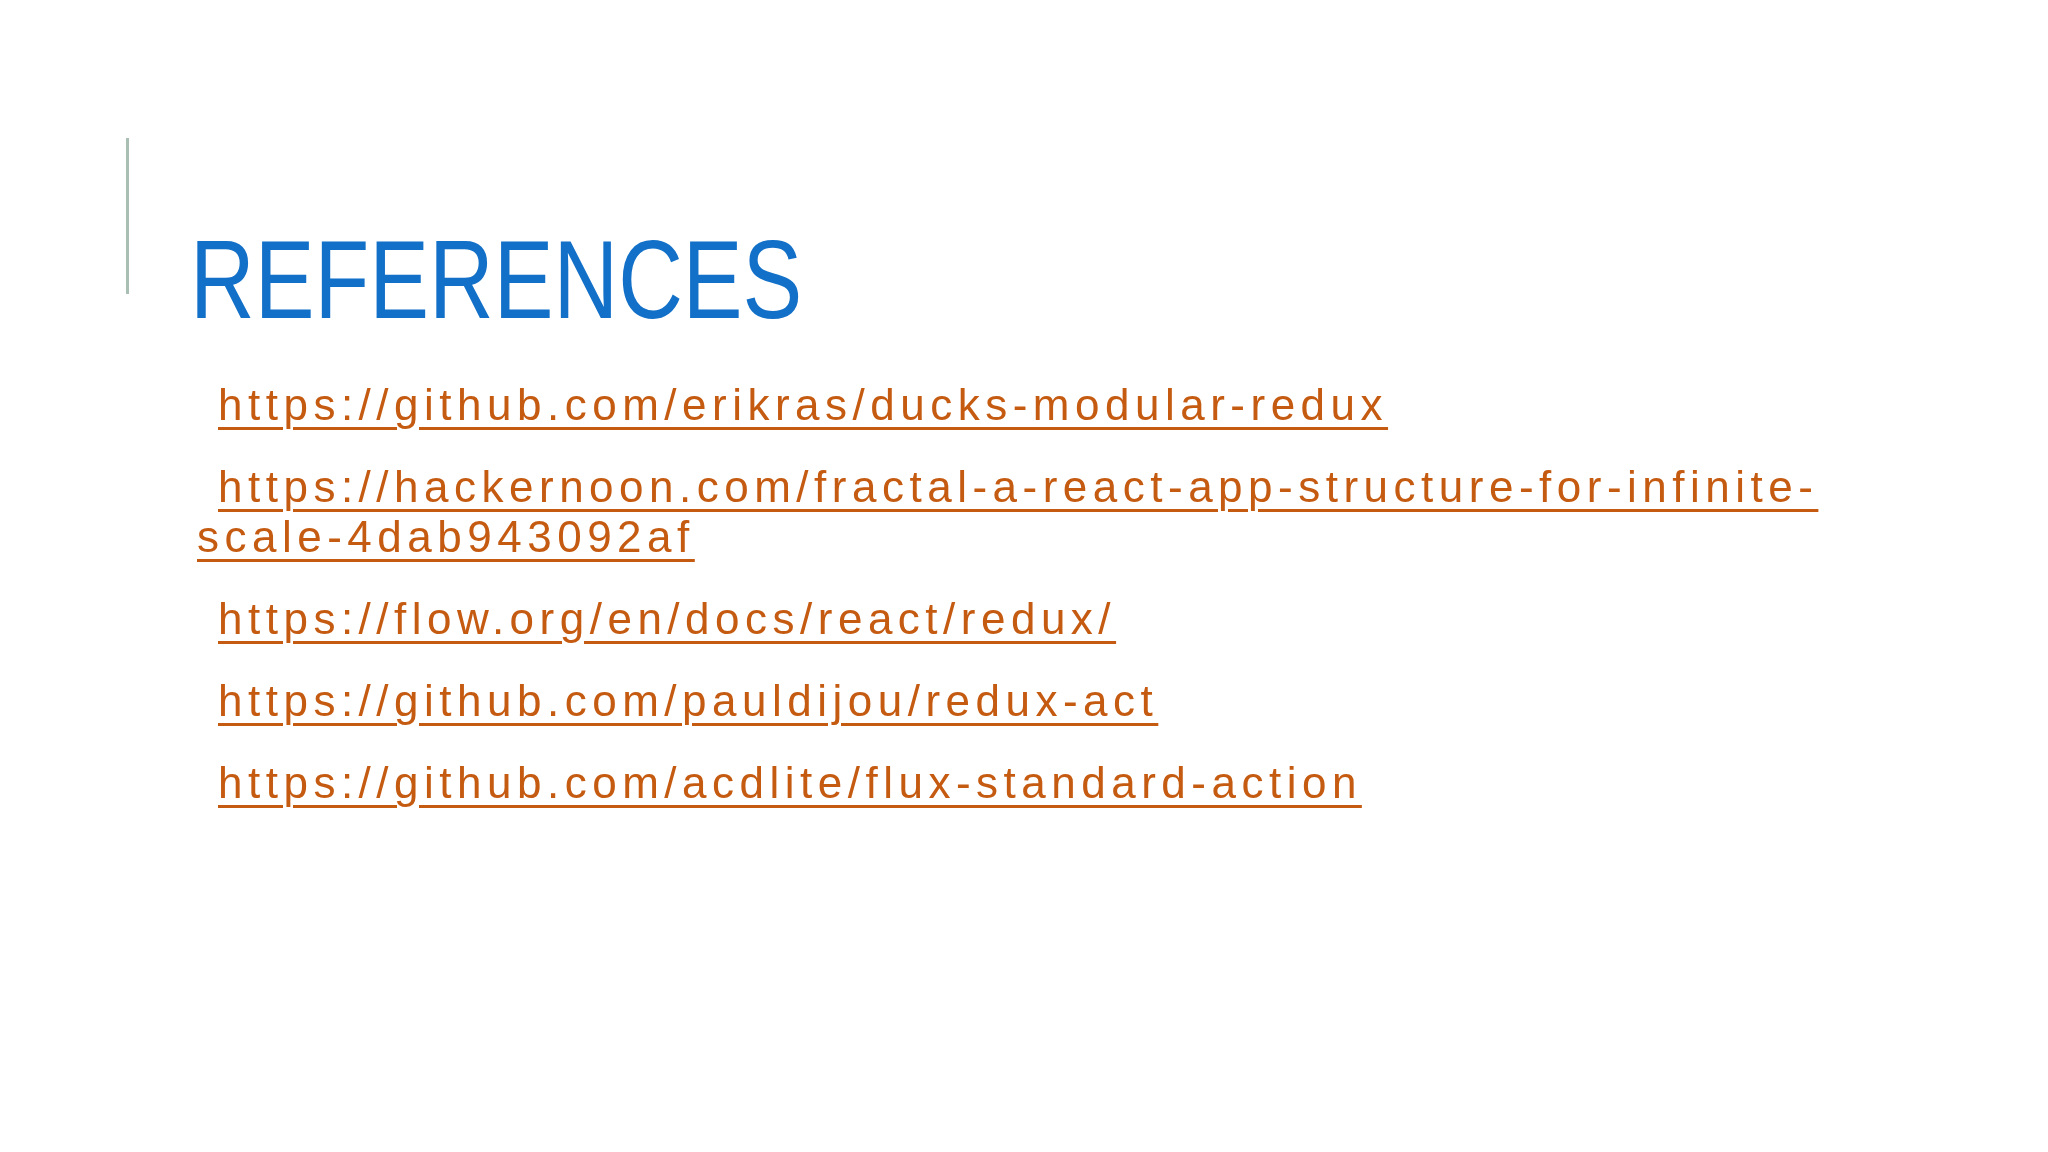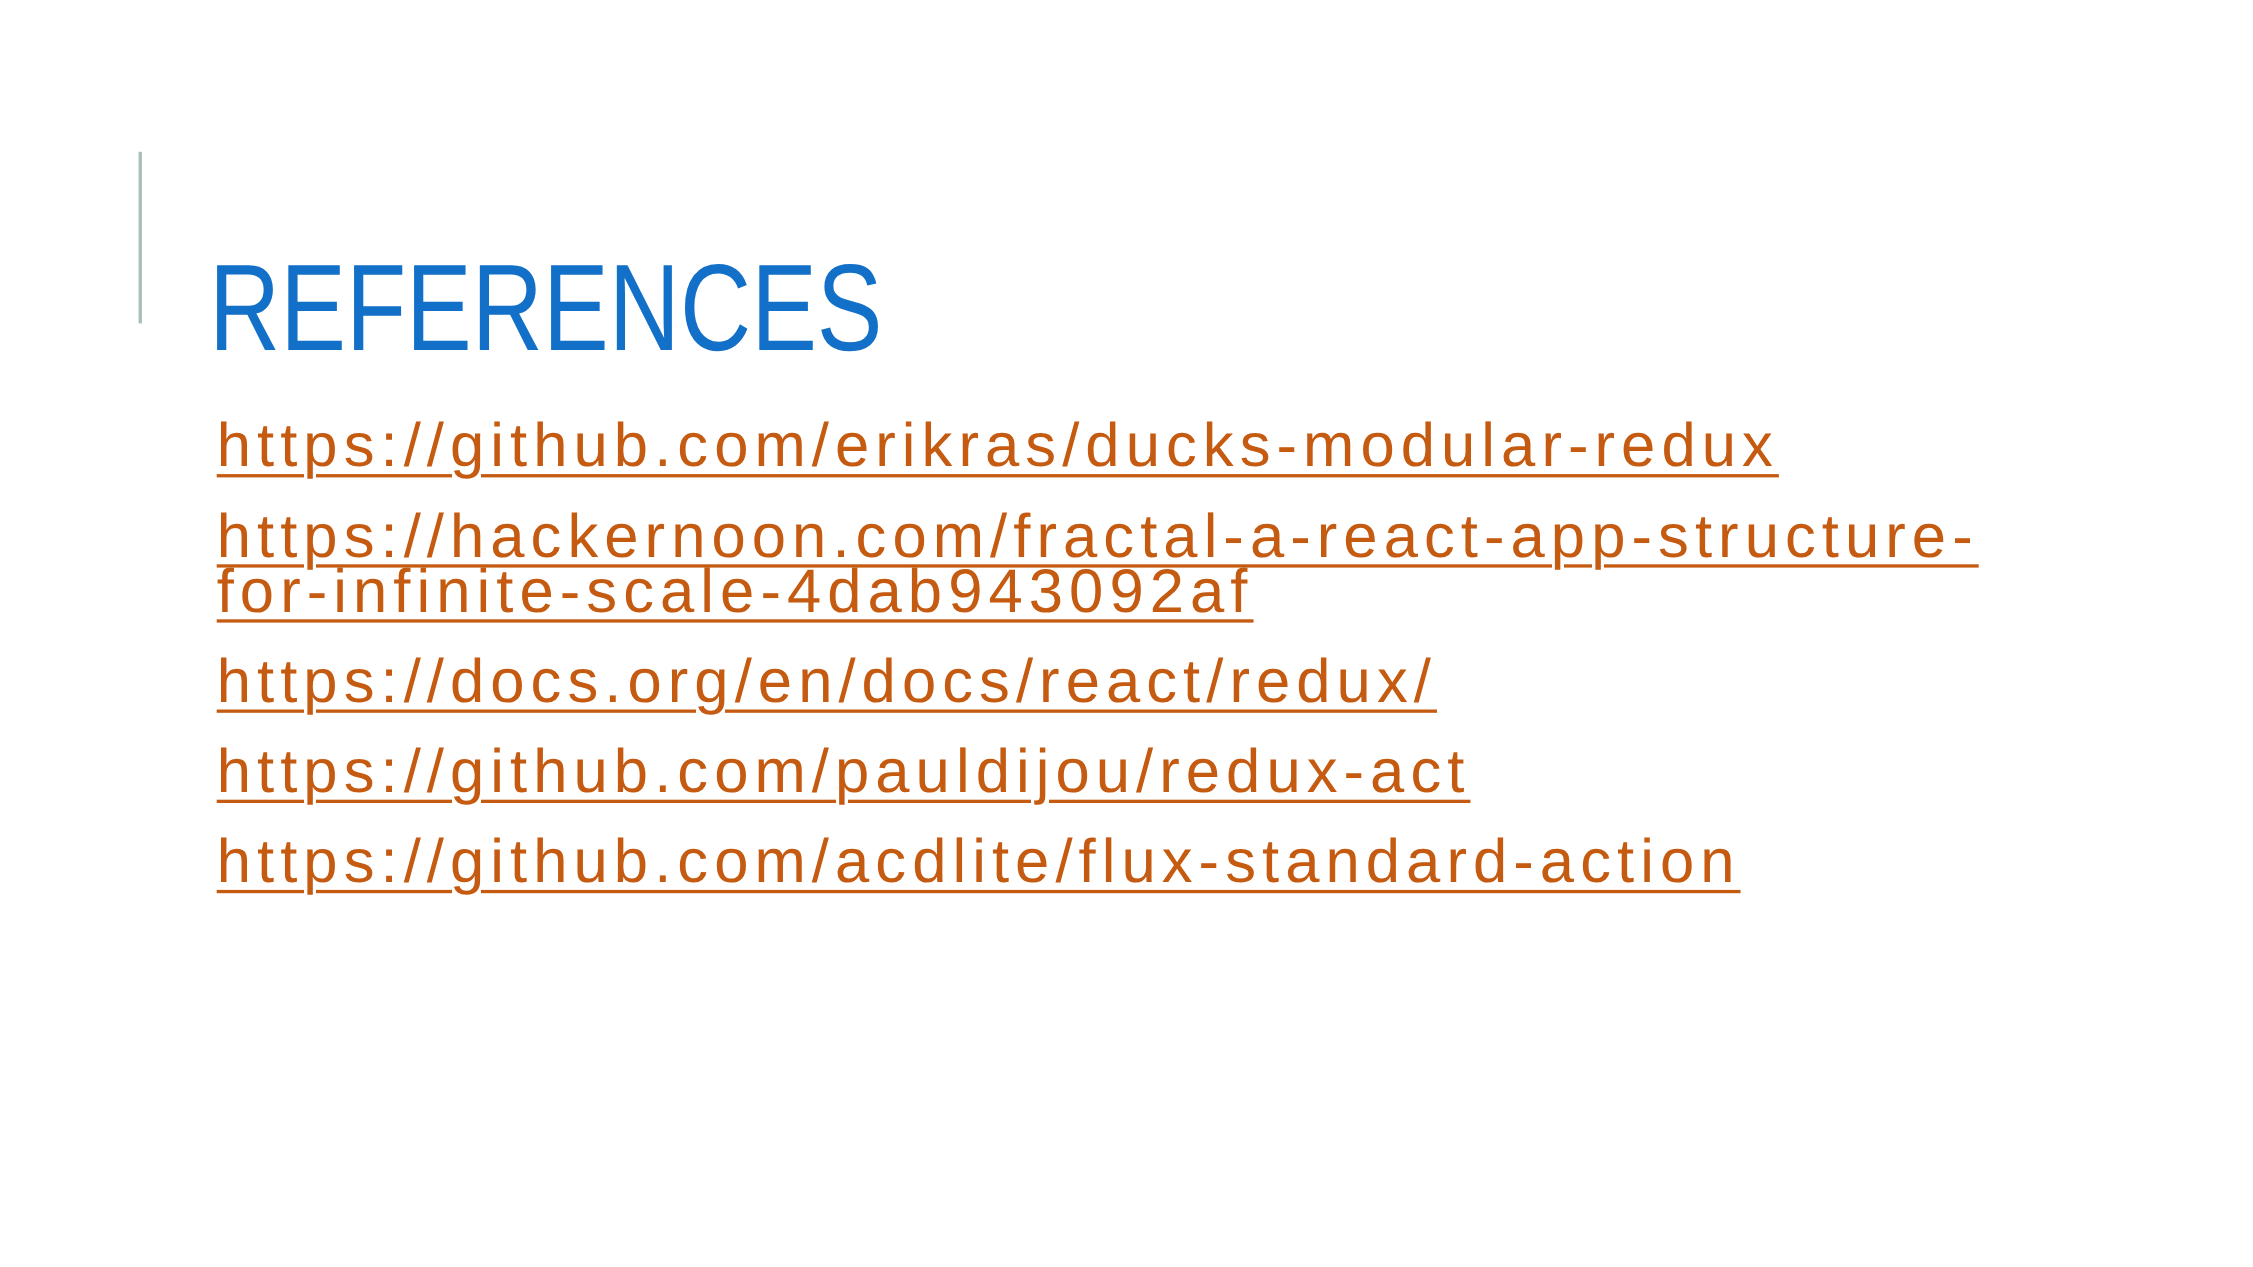--- a/index.html
+++ b/index.html
@@ -43,49 +43,50 @@
     width: 1680px;
     list-style: none;
     margin: 0;
     padding: 0;
   }
   .refs li {
     margin: 0 0 32px 0;
     padding: 0;
   }
   .ref-link {
-    font-size: 56px;
+    font-size: 44px;
     line-height: 50px;
     letter-spacing: 5.5px;
     color: #c55a11;
     text-decoration: underline;
     text-decoration-color: #c55a11;
     text-decoration-thickness: 3px;
     text-underline-offset: 7px;
     overflow-wrap: normal;
     word-break: normal;
     cursor: pointer;
+    margin-left: 21px;
   }
 </style>
 </head>
 <body>
 
 <div class="slide">
   <div class="accent-bar"></div>
   <h1 class="slide-title">REFERENCES</h1>
   <ul class="refs">
 
   <li>
       <a class="ref-link">https://github.com/erikras/ducks-modular-redux</a>
     </li>
       <li>
       <a class="ref-link">https://hackernoon.com/fractal-a-react-app-structure-for-infinite-scale-4dab943092af</a>
     </li>
       <li>
-      <a class="ref-link">https://docs.org/en/docs/react/redux/</a>
+      <a class="ref-link">https://flow.org/en/docs/react/redux/</a>
     </li>
       <li>
       <a class="ref-link">https://github.com/pauldijou/redux-act</a>
     </li>
       <li>
       <a class="ref-link">https://github.com/acdlite/flux-standard-action</a>
     </li>
     </ul>
 </div>
 

